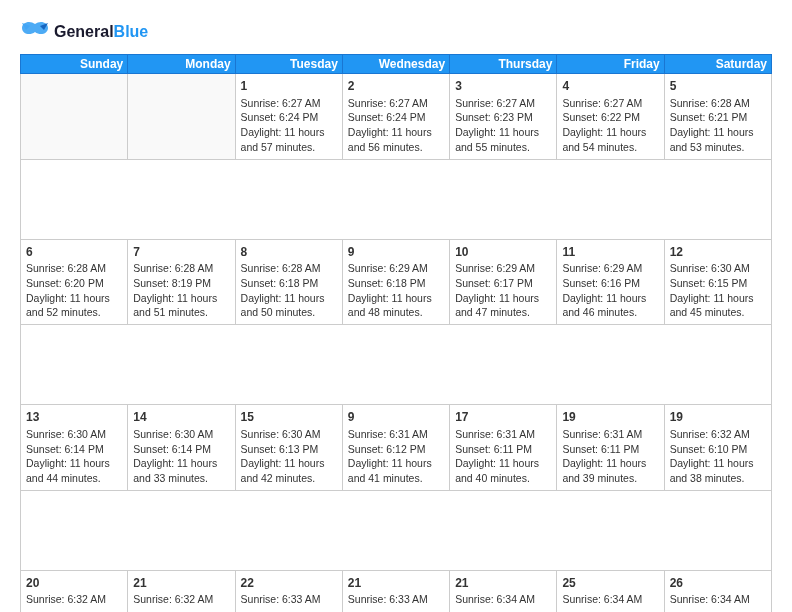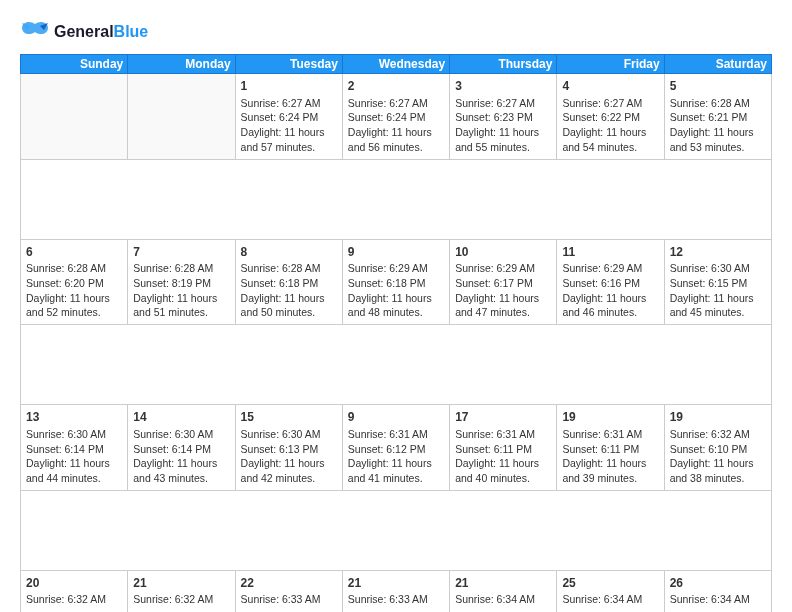--- a/index.html
+++ b/index.html
@@ -129,21 +129,21 @@
         <td><span class="day-number">9</span><span>Sunrise: 6:29 AM</span><br><span>Sunset: 6:18 PM</span><br><span>Daylight: 11 hours and 48 minutes.</span></td>
         <td><span class="day-number">10</span><span>Sunrise: 6:29 AM</span><br><span>Sunset: 6:17 PM</span><br><span>Daylight: 11 hours and 47 minutes.</span></td>
         <td><span class="day-number">11</span><span>Sunrise: 6:29 AM</span><br><span>Sunset: 6:16 PM</span><br><span>Daylight: 11 hours and 46 minutes.</span></td>
         <td><span class="day-number">12</span><span>Sunrise: 6:30 AM</span><br><span>Sunset: 6:15 PM</span><br><span>Daylight: 11 hours and 45 minutes.</span></td>
       </tr>
       <tr>
         <td colspan="7" class="row-separator"></td>
       </tr>
       <tr>
         <td><span class="day-number">13</span><span>Sunrise: 6:30 AM</span><br><span>Sunset: 6:14 PM</span><br><span>Daylight: 11 hours and 44 minutes.</span></td>
-        <td><span class="day-number">14</span><span>Sunrise: 6:30 AM</span><br><span>Sunset: 6:14 PM</span><br><span>Daylight: 11 hours and 43 minutes.</span></td>
+        <td><span class="day-number">14</span><span>Sunrise: 6:30 AM</span><br><span>Sunset: 6:14 PM</span><br><span>Daylight: 11 hours and 33 minutes.</span></td>
         <td><span class="day-number">15</span><span>Sunrise: 6:30 AM</span><br><span>Sunset: 6:13 PM</span><br><span>Daylight: 11 hours and 42 minutes.</span></td>
         <td><span class="day-number">9</span><span>Sunrise: 6:31 AM</span><br><span>Sunset: 6:12 PM</span><br><span>Daylight: 11 hours and 41 minutes.</span></td>
         <td><span class="day-number">17</span><span>Sunrise: 6:31 AM</span><br><span>Sunset: 6:11 PM</span><br><span>Daylight: 11 hours and 40 minutes.</span></td>
         <td><span class="day-number">19</span><span>Sunrise: 6:31 AM</span><br><span>Sunset: 6:11 PM</span><br><span>Daylight: 11 hours and 39 minutes.</span></td>
         <td><span class="day-number">19</span><span>Sunrise: 6:32 AM</span><br><span>Sunset: 6:10 PM</span><br><span>Daylight: 11 hours and 38 minutes.</span></td>
       </tr>
       <tr>
         <td colspan="7" class="row-separator"></td>
       </tr>
       <tr>

